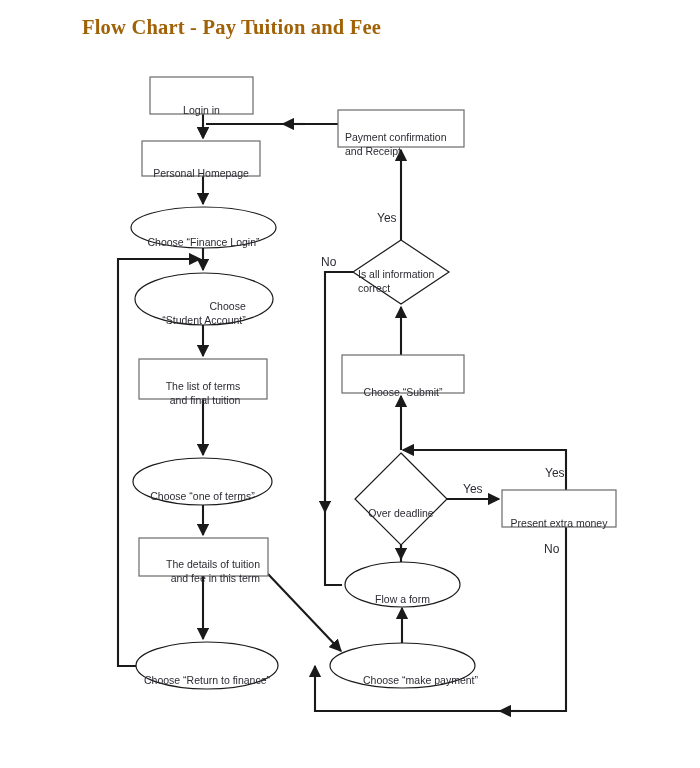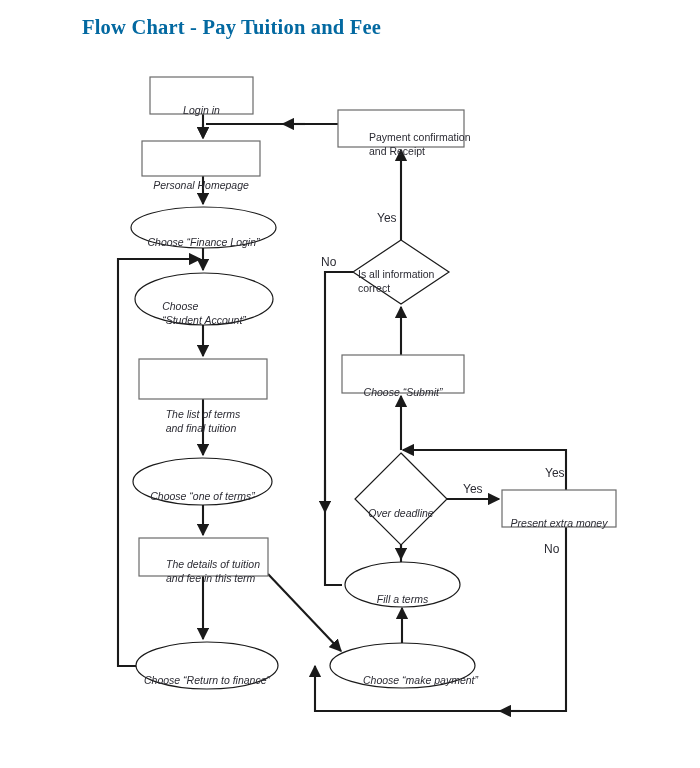--- a/index.html
+++ b/index.html
@@ -15,43 +15,42 @@
     overflow: hidden;
     font-family: "Liberation Sans", sans-serif;
   }
   #page-title {
     position: absolute;
     left: 82px;
     top: 16px;
     font-family: "Liberation Serif", serif;
     font-weight: bold;
     font-size: 20.5px;
-    color: #0369a1;
+    color: #a16207;
     letter-spacing: 0.2px;
     white-space: nowrap;
   }
   #flow-canvas {
     position: absolute;
     left: 0;
     top: 0;
     width: 700px;
     height: 768px;
   }
   .node-label {
     position: absolute;
     font-family: "Liberation Sans", sans-serif;
     font-size: 10.5px;
     color: #2b2b33;
     line-height: 14px;
     white-space: pre-line;
     pointer-events: none;
   }
   .node-label.centered {
-    text-align: left;
-    font-style: italic;
+    text-align: right;
   }
   .node-label.left {
     text-align: left;
   }
   .edge-label {
     position: absolute;
     font-family: "Liberation Sans", sans-serif;
     font-size: 12px;
     color: #2b2b33;
     white-space: nowrap;
@@ -138,64 +137,64 @@
     <rect x="502" y="490" width="114" height="37"></rect>
     <rect x="342" y="355" width="122" height="38"></rect>
     <polygon points="401,240 449,272 401,304 353,272" stroke="#1a1a1a"></polygon>
     <rect x="338" y="110" width="126" height="37"></rect>
   </g>
 </svg>
 
 <div class="node-label centered" style="left:150px; top:77px; width:103px; height:37px;">
   <span class="lbl-box">Login in</span>
 </div>
-<div class="node-label centered" style="left:142px; top:153px; width:118px; height:35px;">
+<div class="node-label centered" style="left:142px; top:141px; width:118px; height:35px;">
   <span class="lbl-box">Personal Homepage</span>
 </div>
 <div class="node-label centered" style="left:131px; top:207px; width:145px; height:41px;">
   <span class="lbl-box">Choose “Finance Login”</span>
 </div>
 <div class="node-label centered" style="left:135px; top:273px; width:138px; height:52px;">
   <span class="lbl-box">Choose
 “Student Account”</span>
 </div>
-<div class="node-label centered" style="left:139px; top:359px; width:128px; height:40px;margin-top:28px;">
+<div class="node-label centered" style="left:139px; top:359px; width:128px; height:40px;">
   <span class="lbl-box">The list of terms
 and final tuition</span>
 </div>
 <div class="node-label centered" style="left:133px; top:458px; width:139px; height:47px;">
   <span class="lbl-box">Choose “one of terms”</span>
 </div>
 <div class="node-label centered" style="left:139px; top:538px; width:148px; height:38px;">
   <span class="lbl-box">The details of tuition
 and fee in this term</span>
 </div>
 <div class="node-label centered" style="left:136px; top:642px; width:142px; height:47px;">
   <span class="lbl-box">Choose “Return to finance”</span>
 </div>
 <div class="node-label centered" style="left:348px; top:643px; width:145px; height:45px;">
   <span class="lbl-box">Choose “make payment”</span>
 </div>
 <div class="node-label centered" style="left:345px; top:562px; width:115px; height:45px;">
-  <span class="lbl-box">Fill a terms</span>
+  <span class="lbl-box">Flow a form</span>
 </div>
 <div class="node-label centered" style="left:349px; top:485px; width:104px; height:28px;">
   <span class="lbl-box">Over deadline</span>
 </div>
 <div class="node-label centered" style="left:502px; top:490px; width:114px; height:37px;">
   <span class="lbl-box">Present extra money</span>
 </div>
 <div class="node-label centered" style="left:342px; top:355px; width:122px; height:46px;">
   <span class="lbl-box">Choose “Submit”</span>
 </div>
 <div class="node-label left" style="left:358px; top:253px; width:110px;">
   <span>Is all information
 correct</span>
 </div>
-<div class="node-label left" style="left:345px; top:116px; width:124px;margin-left:24px;">
+<div class="node-label left" style="left:345px; top:116px; width:124px;">
   <span>Payment confirmation
 and Receipt</span>
 </div>
 
 <div class="edge-label" style="left:377px; top:211px;">Yes</div>
 <div class="edge-label" style="left:321px; top:255px;">No</div>
 <div class="edge-label" style="left:463px; top:482px;">Yes</div>
 <div class="edge-label" style="left:545px; top:466px;">Yes</div>
 <div class="edge-label" style="left:544px; top:542px;">No</div>
 

